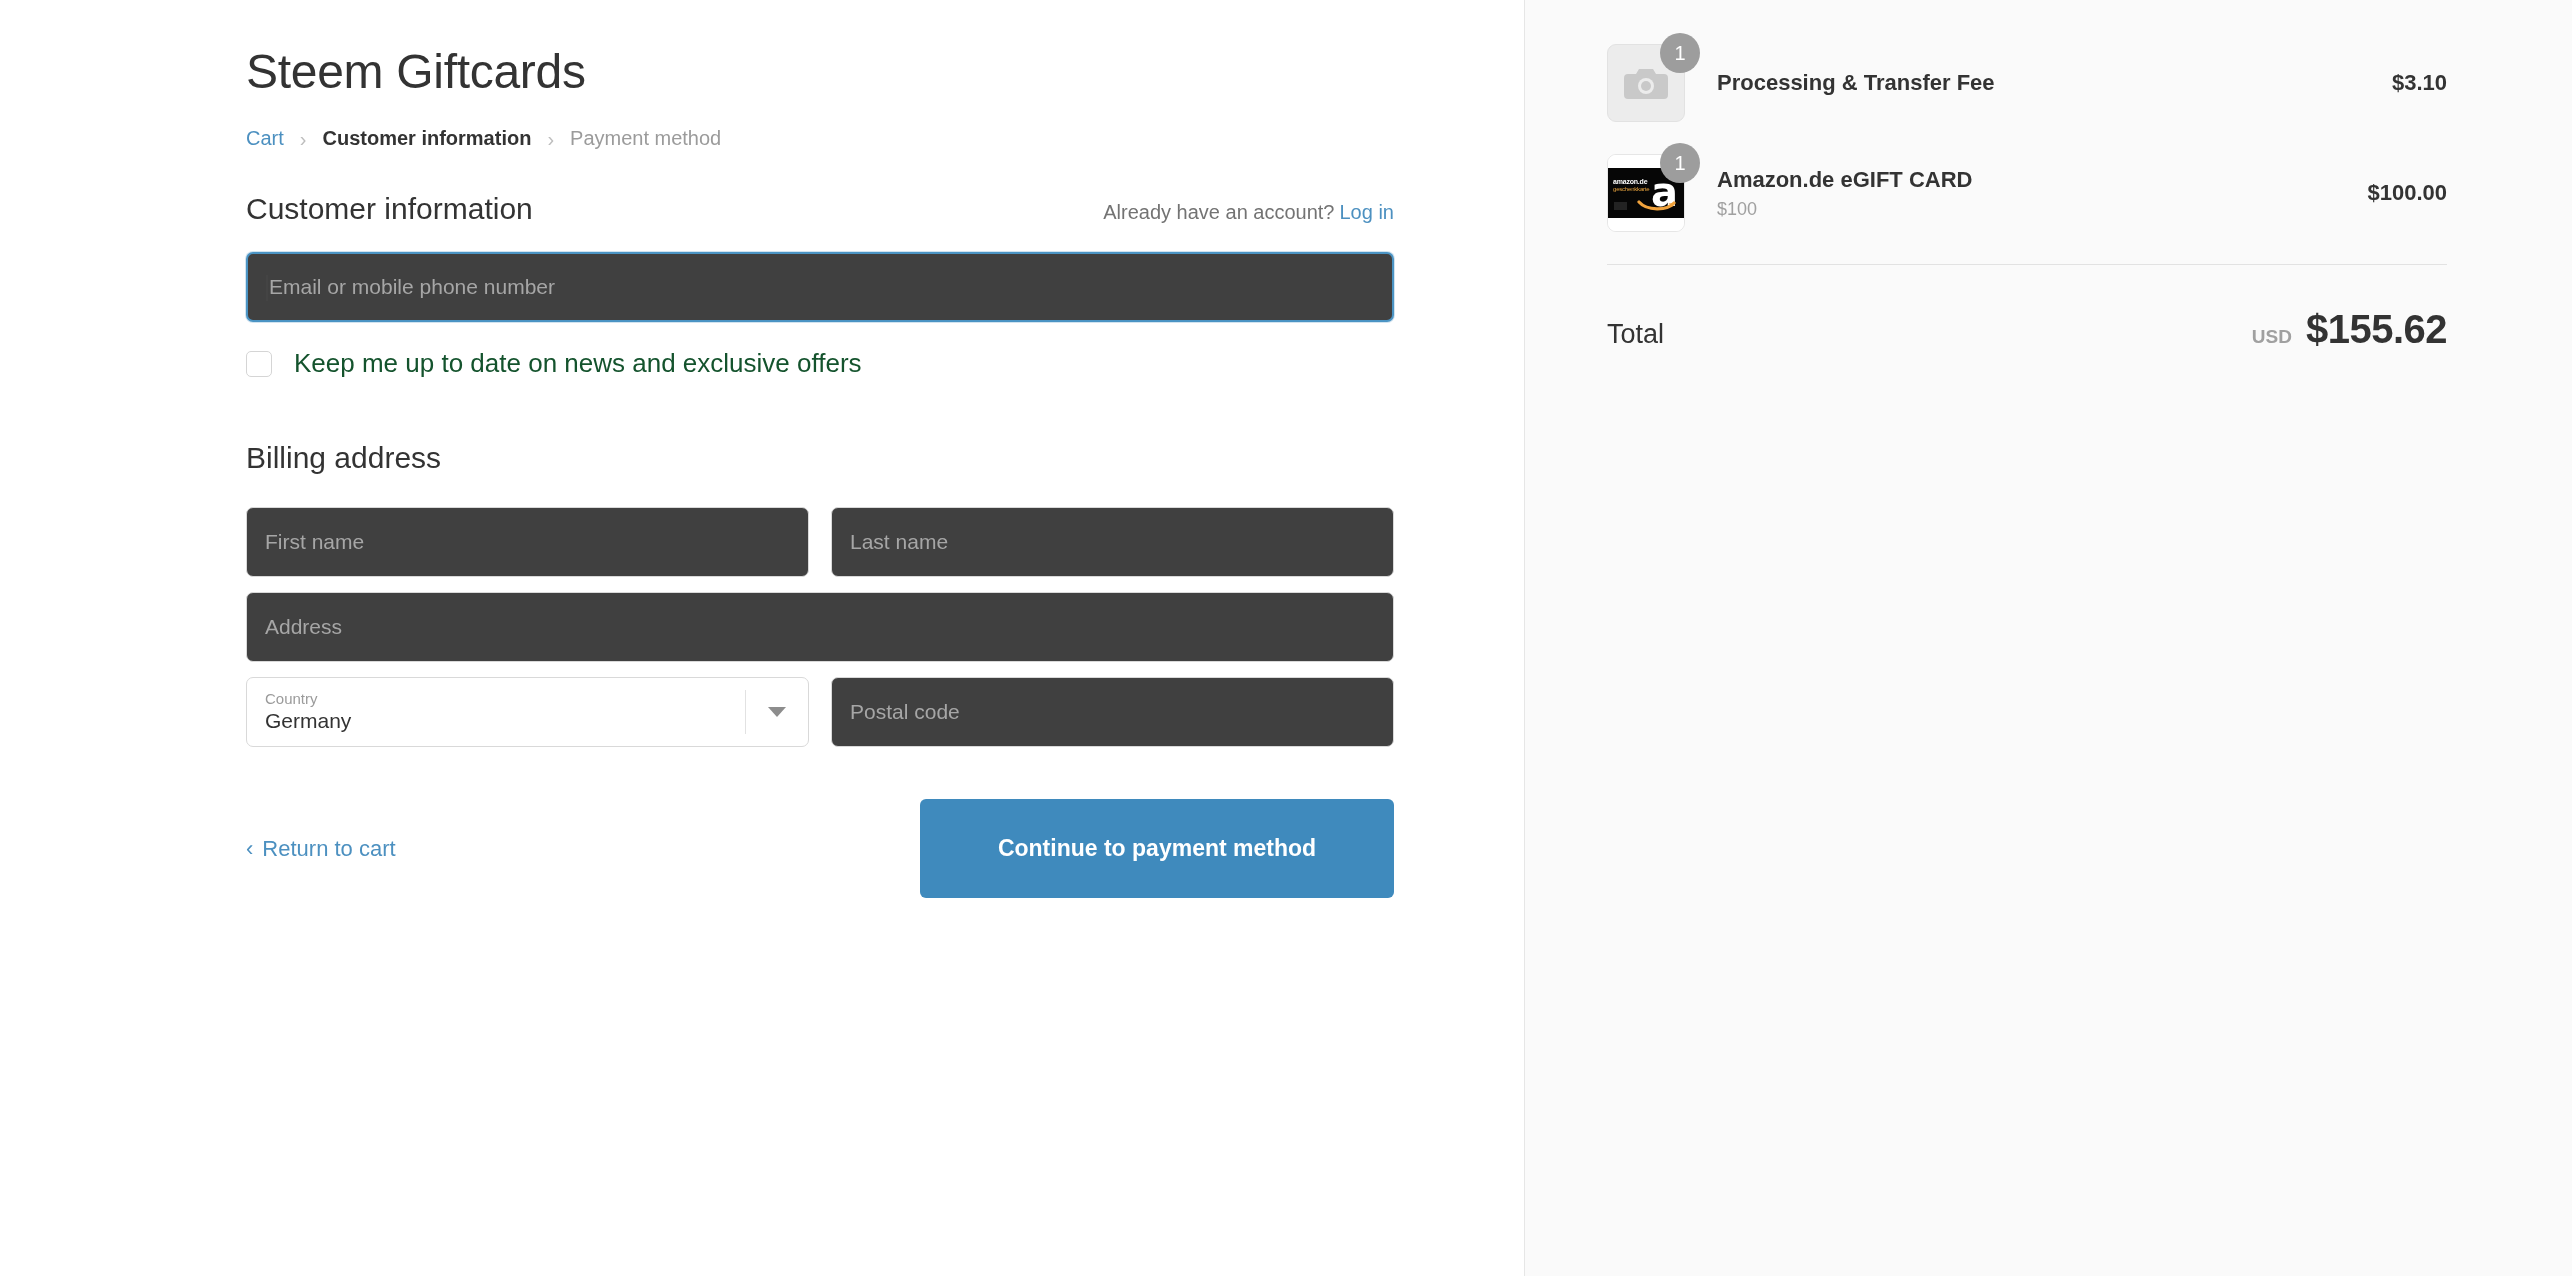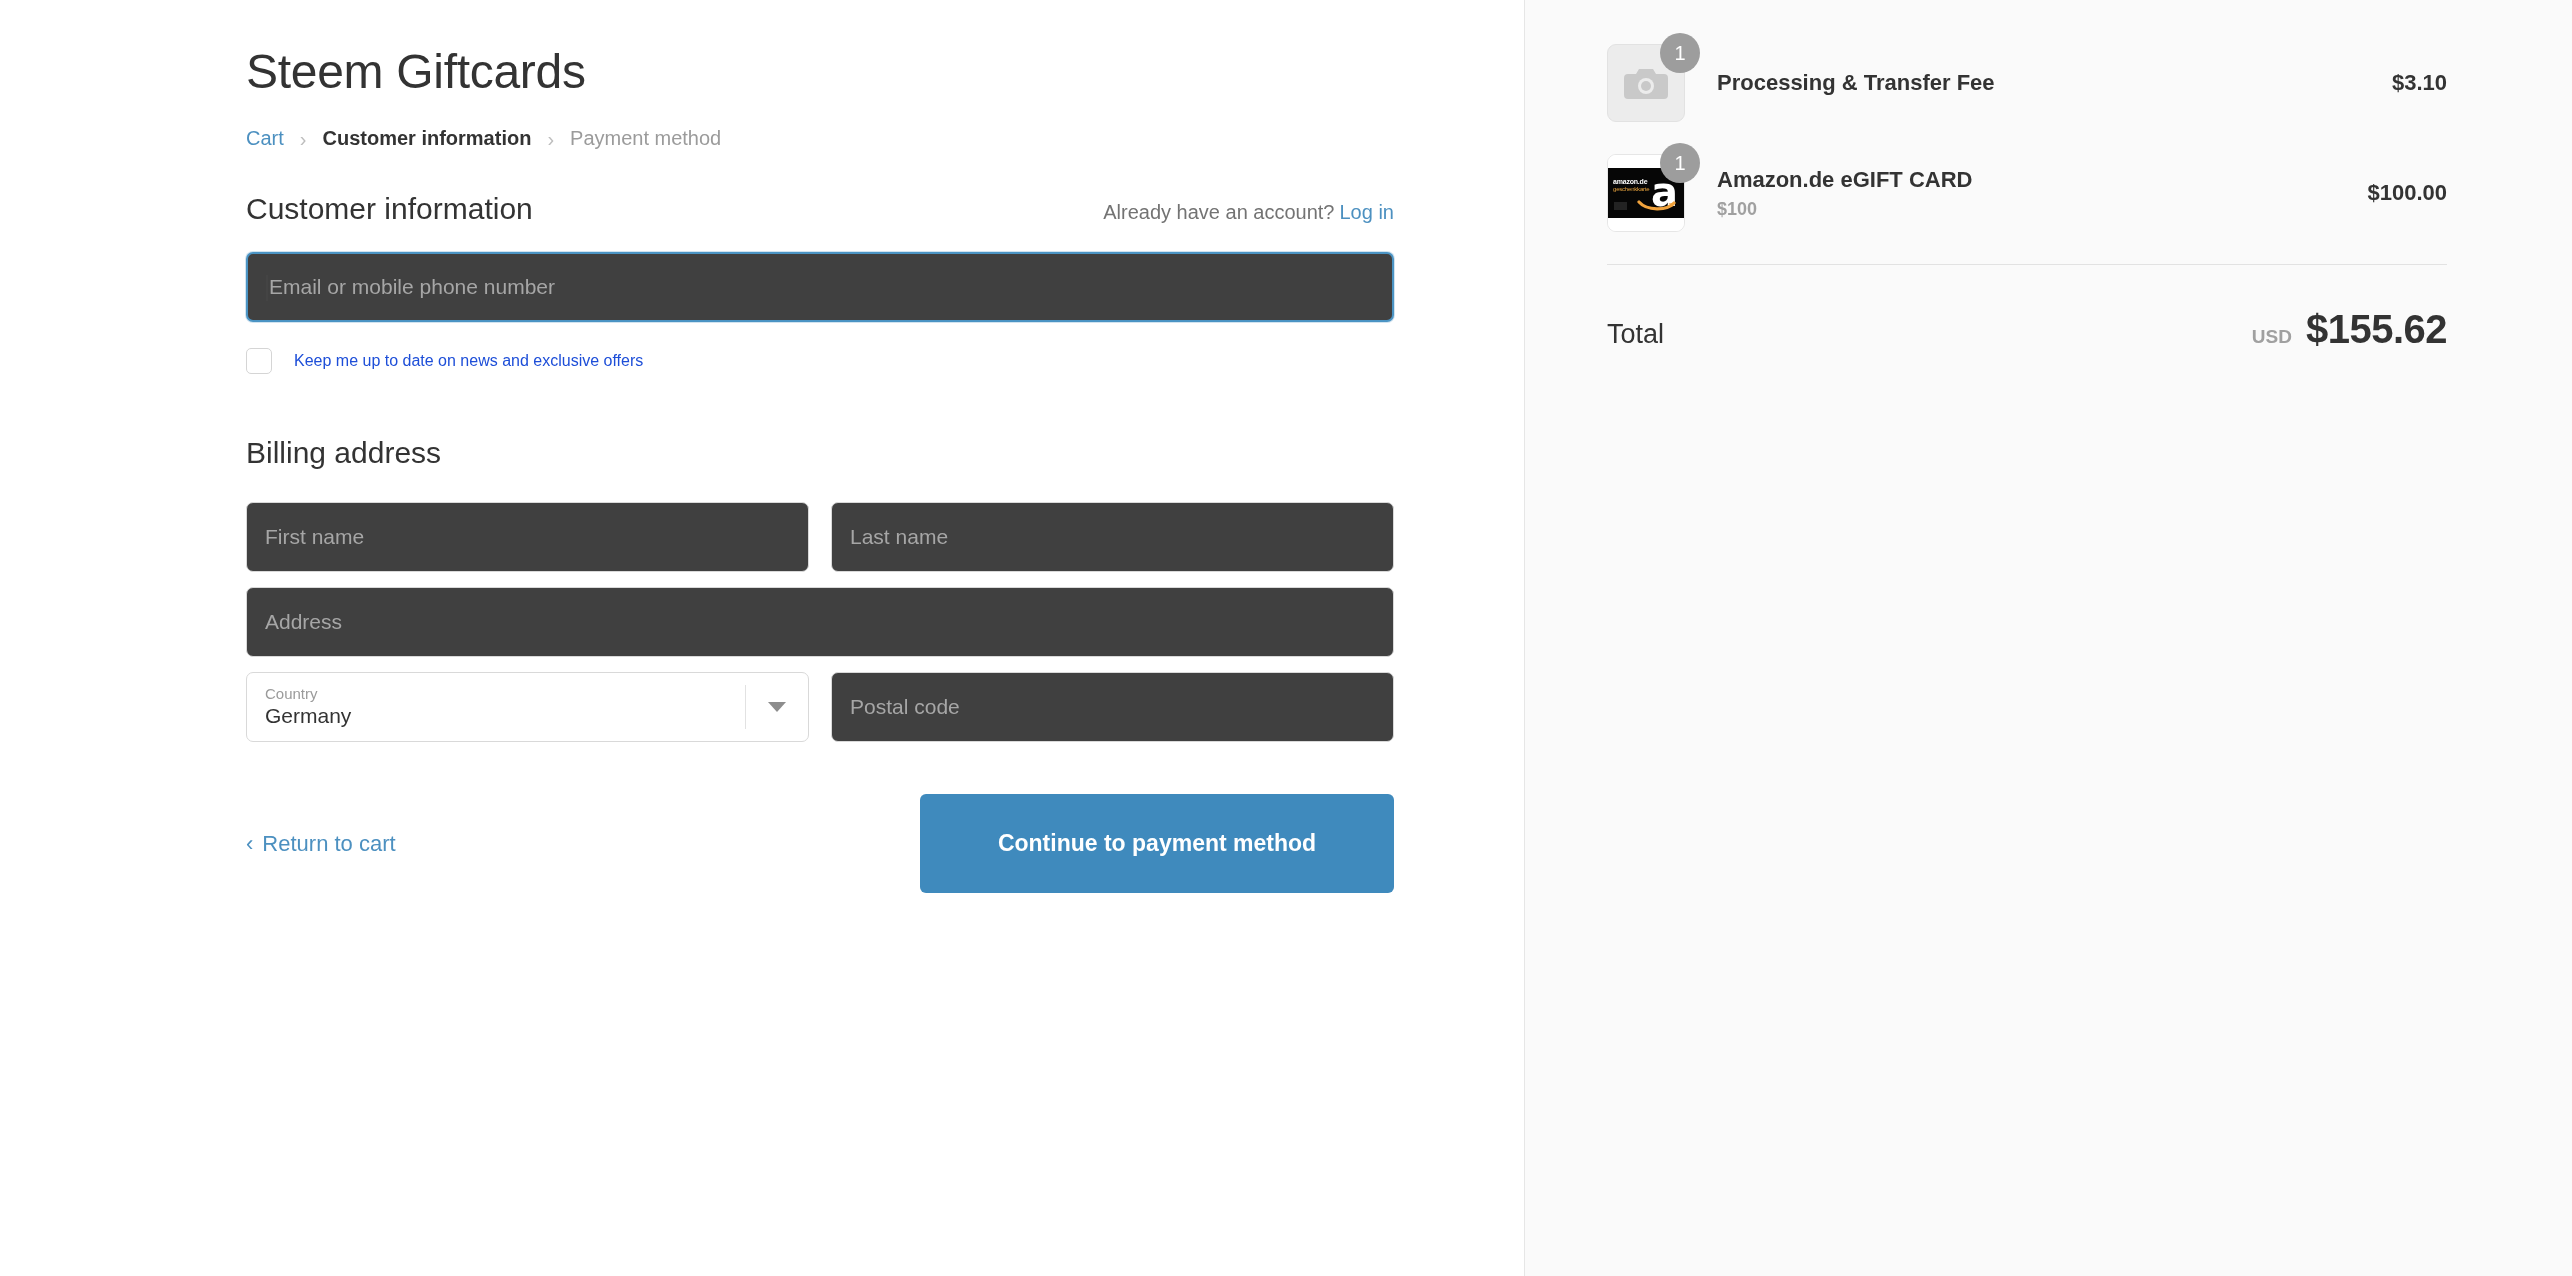--- a/index.html
+++ b/index.html
@@ -124,22 +124,22 @@
     width: 26px;
     height: 26px;
     border: 1px solid #d5d5d5;
     border-radius: 5px;
     background: #fff;
     box-sizing: border-box;
     flex: none;
   }
   .check-label {
     margin-left: 22px;
-    font-size: 16px;
-    color: #1d4ed8;
+    font-size: 26px;
+    color: #14532d;
   }
 
   
   .billing-title {
     margin-top: 62px;
     font-size: 30px;
     color: #333333;
     font-weight: 400;
   }
   .row {
@@ -296,21 +296,20 @@
   .item-name {
     font-size: 22px;
     color: #333333;
     font-weight: bold;
     line-height: 1.3;
   }
   .item-variant {
     font-size: 18px;
     color: #a0a0a0;
     margin-top: 5px;
-    font-weight: bold;
   }
   .item-price {
     font-size: 22px;
     color: #333333;
     font-weight: bold;
     flex: none;
     text-align: right;
     white-space: nowrap;
   }
   .summary-divider {

